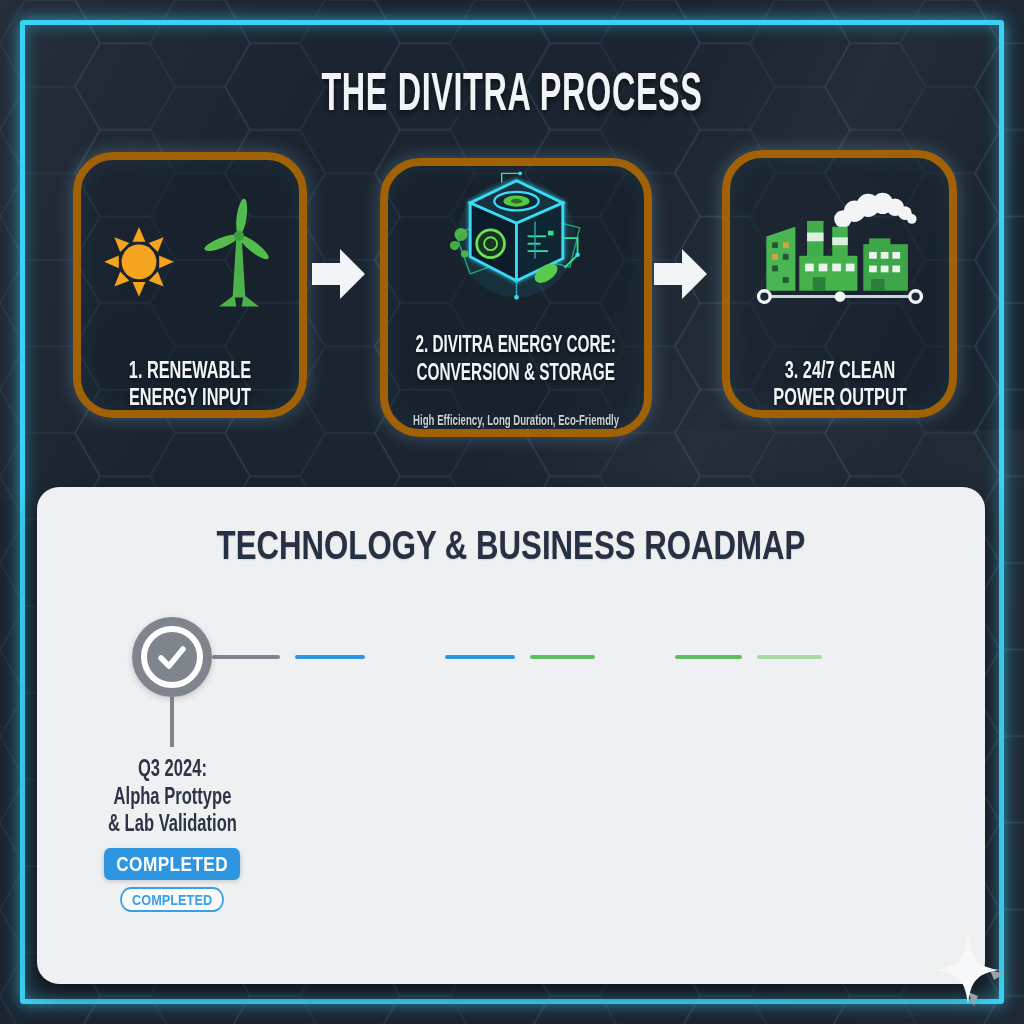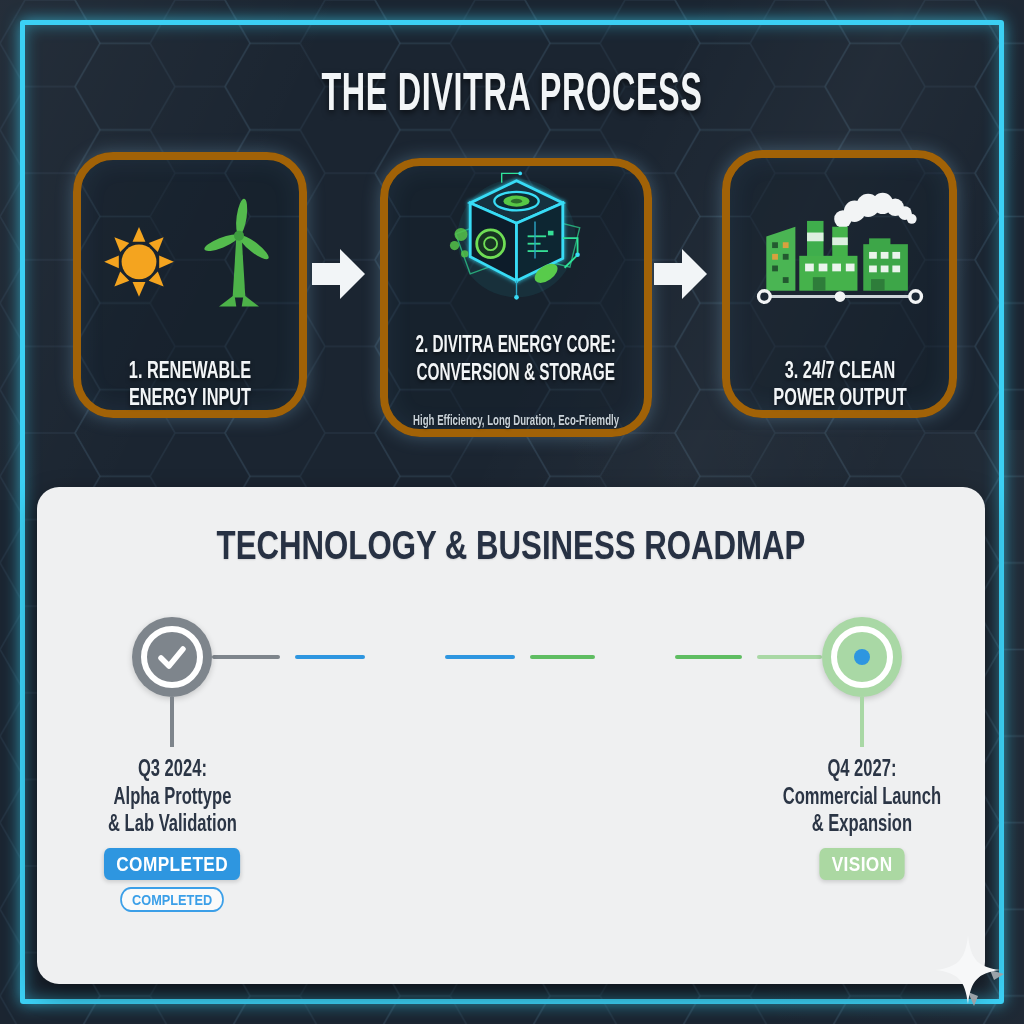--- a/index.html
+++ b/index.html
@@ -269,34 +269,20 @@
         <div>Q3 2024:</div>
         <div>Alpha Prottype</div>
         <div>&amp; Lab Validation</div>
       </div>
       <div class="badge" style="background: rgb(46, 150, 224);">COMPLETED</div>
       <div class="pill">COMPLETED</div>
     </div>
 
 
 
-    <div class="ms-col" id="ms4">
-      <div class="node-outer" style="background: rgb(169, 216, 165);">
-        <div class="node-ring">
-          <div class="node-dot" style="background: rgb(46, 150, 224);"></div>
-        </div>
-      </div>
-      <div class="stem" style="background: rgb(169, 216, 165);"></div>
-      <div class="ms-text">
-        <div>Q4 2027:</div>
-        <div>Commercial Launch</div>
-        <div>&amp; Expansion</div>
-      </div>
-      <div class="badge" style="background: rgb(171, 216, 162);">VISION</div>
-    </div>
   </div>
 
   <svg class="sparkle" width="86" height="86" viewBox="0 0 86 86">
     <polygon points="60,38 74,42 64,48" fill="#9aa2a8"></polygon>
     <polygon points="38,60 44,74 48,64" fill="#9aa2a8"></polygon>
     <path d="M38 4 C41 28 48 35 70 38 C48 41 41 48 38 72 C35 48 28 41 6 38 C28 35 35 28 38 4 Z" fill="#f7f8f9"></path>
   </svg>
 
 </div>
 

